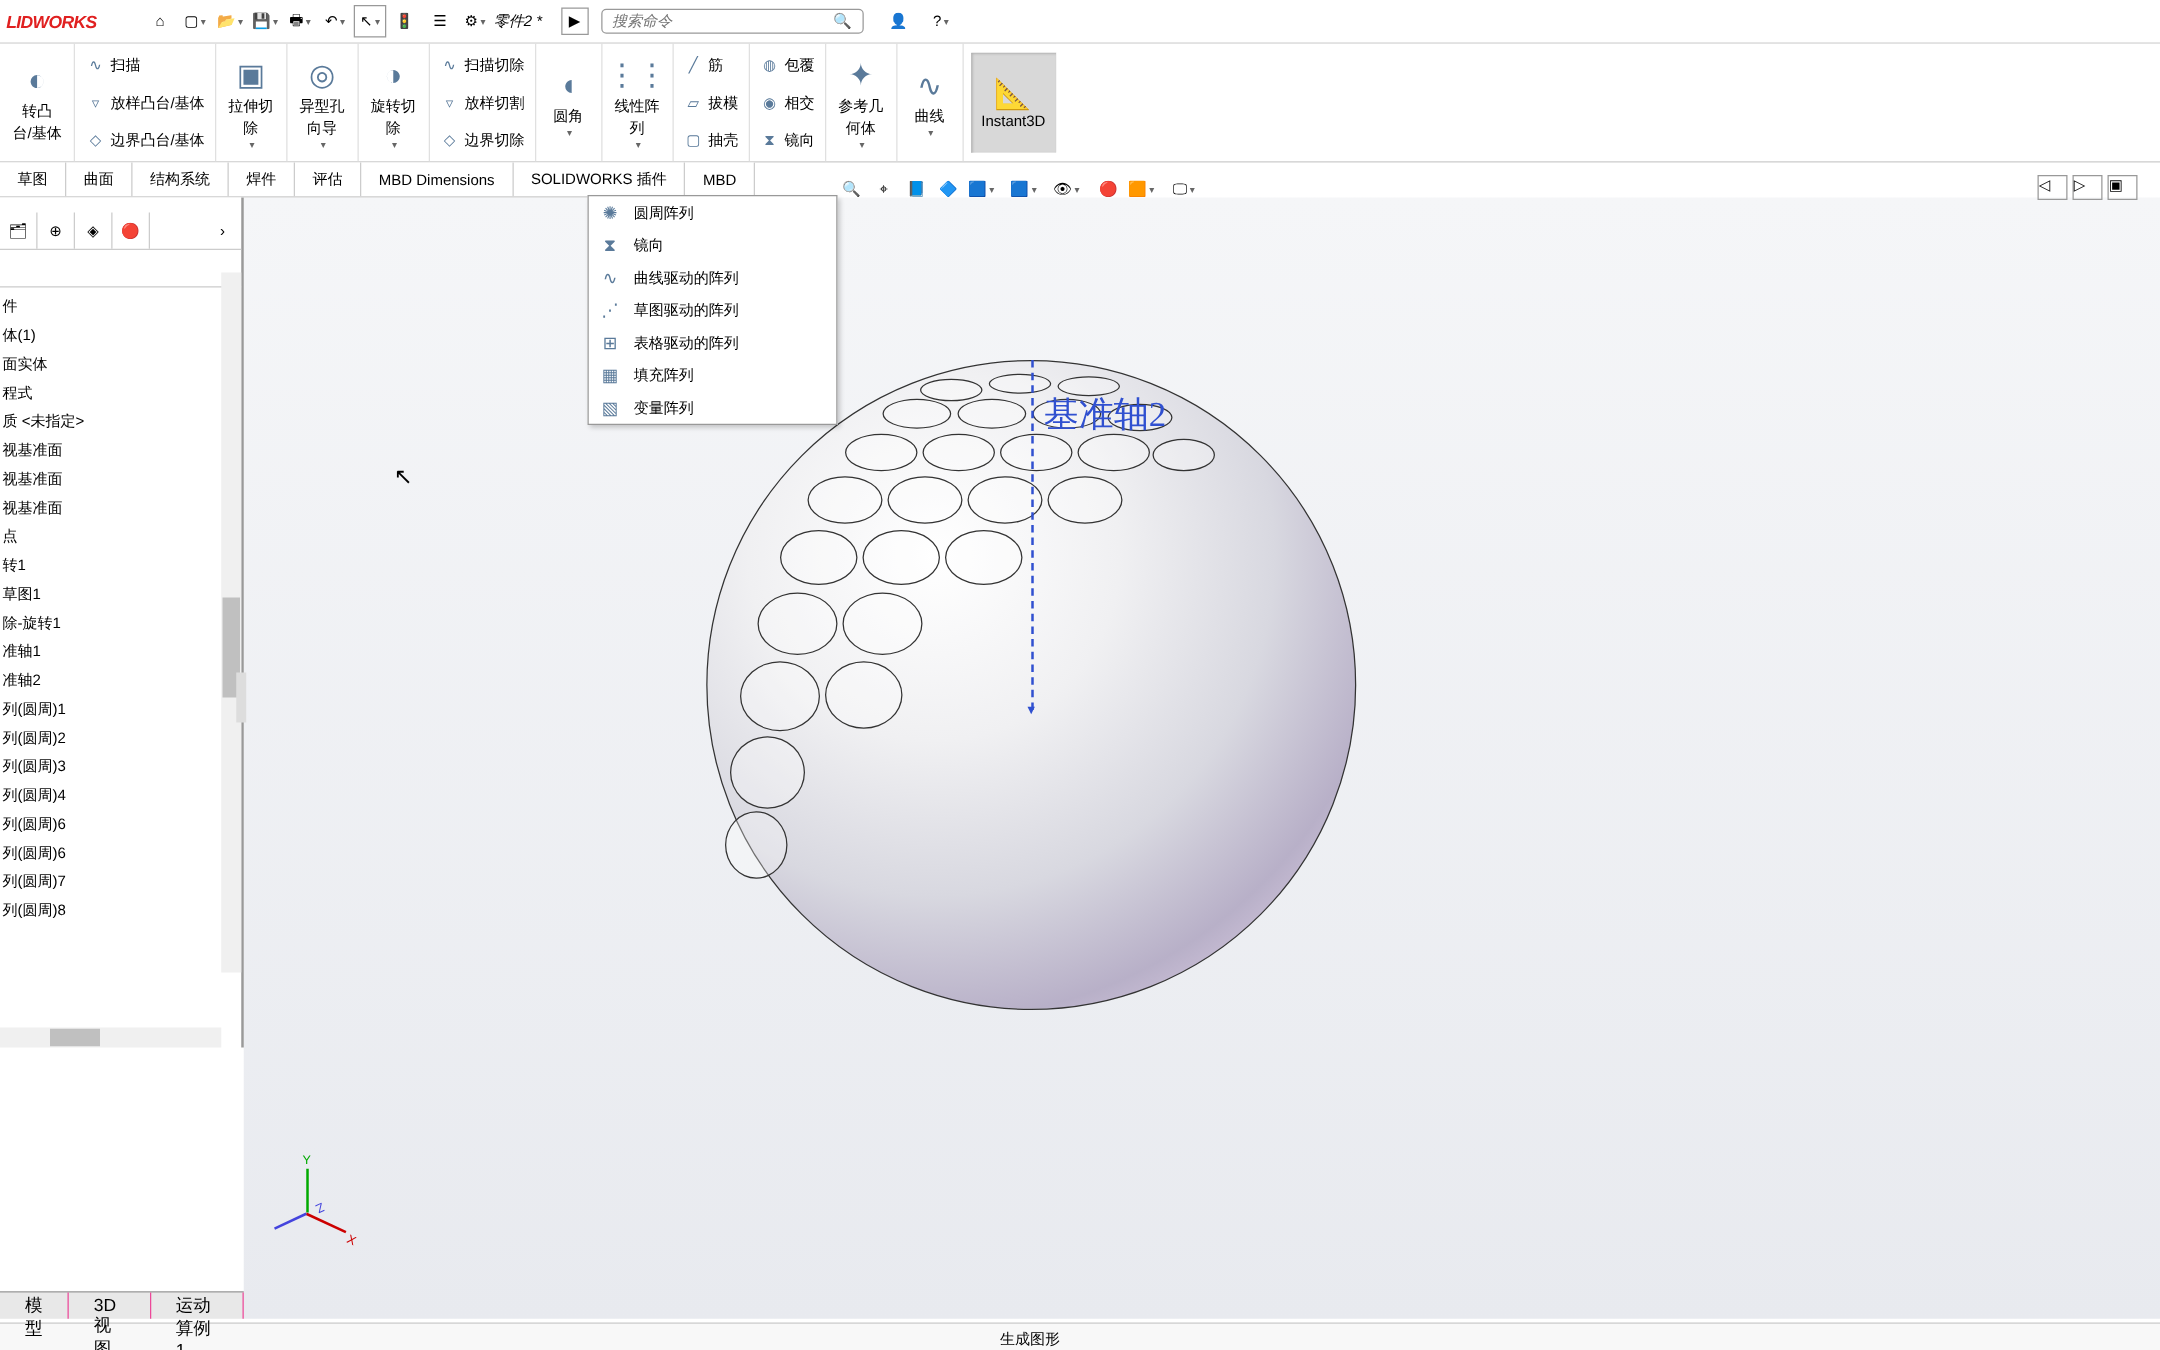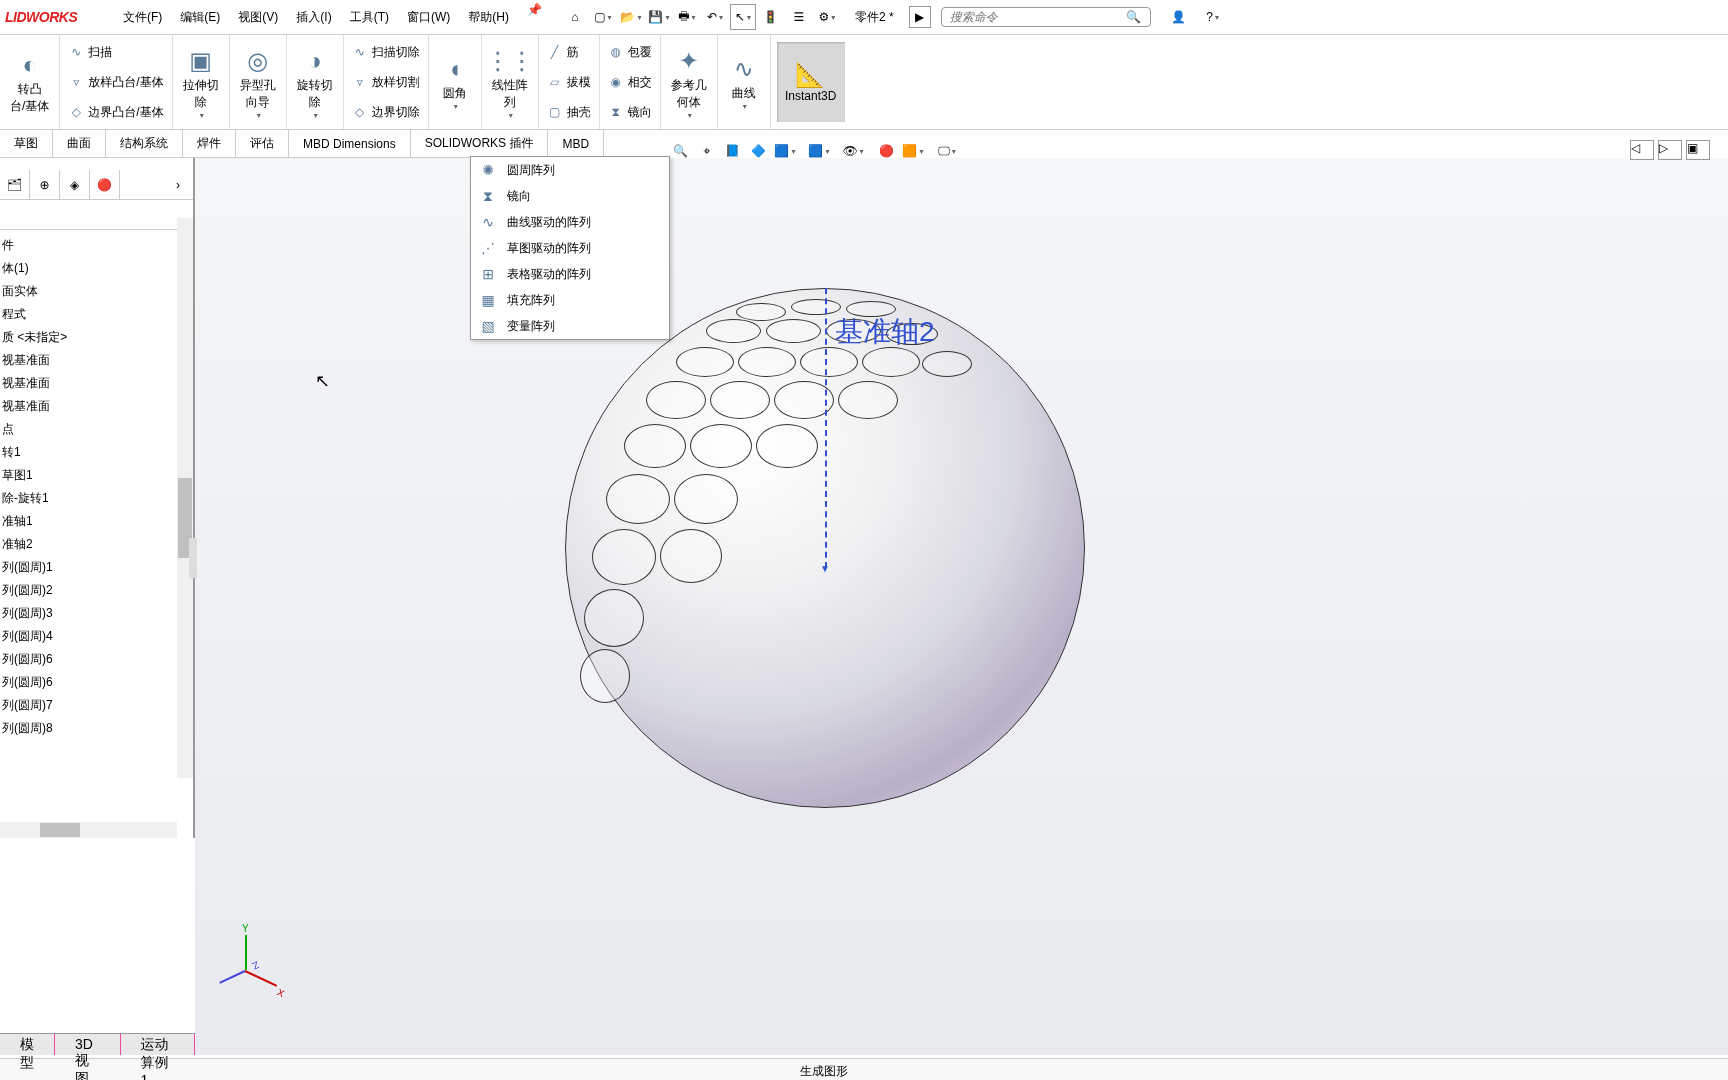--- a/index.html
+++ b/index.html
@@ -6,21 +6,21 @@
 body { width:1728px; height:1080px; background:#fff; overflow:hidden; position:relative; font-size:12px; }
 
 
 .topbar { height:35px; background:#fff; border-bottom:1px solid #ccc; display:flex; align-items:center; }
 .logo { width:95px; color:#e02020; font-weight:bold; font-style:italic; font-size:14px; padding-left:5px; letter-spacing:-0.5px; }
 .menu { display:flex; gap:2px; margin-left:20px; }
 .menu-item { padding:6px 8px; cursor:pointer; }
 .pin { margin-left:8px; color:#0078d4; }
 .top-icons { display:flex; align-items:center; gap:2px; margin-left:20px; }
 .top-icon { width:26px; height:26px; display:flex; align-items:center; justify-content:center; cursor:pointer; }
-.doc-name { margin-left:15px; margin-right:15px; }
+.doc-name { margin-left:2px; margin-right:15px;font-style:italic; }
 .search-box { display:flex; align-items:center; border:1px solid #999; border-radius:4px; padding:2px 8px; width:210px; margin-left:10px; }
 .search-box input { border:none; outline:none; flex:1; font-size:12px;font-style:italic; }
 .user-help { display:flex; gap:8px; margin-left:15px; }
 
 
 .ribbon { height:95px; background:#fff; border-bottom:1px solid #ccc; display:flex; }
 .ribbon-group { display:flex; flex-direction:column; justify-content:space-around; padding:2px 4px; border-right:1px solid #e0e0e0; }
 .ribbon-btn-lg { display:flex; flex-direction:column; align-items:center; padding:4px 6px; cursor:pointer; text-align:center; }
 .ribbon-btn-lg .ico { width:32px; height:32px; display:flex; align-items:center; justify-content:center; font-size:24px; color:#5a7a9a; }
 .ribbon-btn-sm { display:flex; align-items:center; padding:2px 4px; cursor:pointer; gap:4px; }
@@ -51,21 +51,21 @@
 .tree { padding:4px 0; overflow:auto; height:600px; }
 .tree-item { padding:3px 0 3px 2px; cursor:pointer; white-space:nowrap; overflow:hidden; }
 .scrollbar-v { position:absolute; right:0; top:60px; width:16px; height:560px; background:#f0f0f0; }
 .scrollbar-v .thumb { width:14px; background:#c0c0c0; margin:1px; }
 .scrollbar-h { position:absolute; bottom:0; left:0; right:16px; height:16px; background:#f0f0f0; }
 .scrollbar-h .thumb { height:14px; background:#c0c0c0; margin:1px; width:40px; margin-left:40px; }
 .splitter-handle { position:absolute; right:-4px; top:380px; width:8px; height:40px; background:#ddd; }
 
 
 .viewport { position:absolute; top:158px; left:195px; right:0; bottom:25px; background:linear-gradient(180deg,#f5f6f8 0%,#e8eaef 100%); overflow:hidden; }
-.axis-label { position:absolute; top:155px; left:640px; color:#3050d0; font-size:28px; font-weight:400; z-index:2; }
+.axis-label { position:absolute; top:155px; left:640px; color:#3050d0; font-size:28px; font-weight:400; z-index:2;font-family:Liberation Serif, serif; }
 .sphere { position:absolute; top:130px; left:370px; width:520px; height:520px; border-radius:50%; 
   background:radial-gradient(circle at 35% 30%, #ffffff 0%, #f0f0f2 30%, #d8d8e0 55%, #b8b0c8 75%, #e0d0e8 90%, #f0e8f0 100%);
   border:1px solid #333; }
 
 .dimple { position:absolute; border:1px solid #333; border-radius:50%; background:rgba(255,255,255,0.3); }
 .axis-line { position:absolute; top:130px; left:630px; width:0; height:280px; border-left:2px dashed #3050d0; z-index:2; }
 .axis-line::after { content:'▼'; position:absolute; bottom:-6px; left:-7px; color:#3050d0; font-size:10px; }
 .triad { position:absolute; bottom:50px; left:20px; width:70px; height:70px; }
 .triad .y { position:absolute; left:30px; top:0; width:2px; height:35px; background:#0a0; }
 .triad .y::before { content:'Y'; position:absolute; top:-12px; left:-3px; color:#0a0; font-size:10px; }
@@ -84,30 +84,20 @@
 .statusbar { position:absolute; bottom:0; left:0; right:0; height:22px; background:#f8f8f8; border-top:1px solid #ccc; display:flex; align-items:flex-end; }
 .status-text { margin-left:800px; }
 
 .drop-arrow { font-size:8px; color:#666; margin-left:2px; }
 </style>
 </head>
 <body>
 
 <div class="topbar">
   <div class="logo">LIDWORKS</div>
-  <div class="menu">
-    <div class="menu-item">文件(F)</div>
-    <div class="menu-item">编辑(E)</div>
-    <div class="menu-item">视图(V)</div>
-    <div class="menu-item">插入(I)</div>
-    <div class="menu-item">工具(T)</div>
-    <div class="menu-item">窗口(W)</div>
-    <div class="menu-item">帮助(H)</div>
-    <div class="pin">📌</div>
-  </div>
   <div class="top-icons">
     <div class="top-icon">⌂</div>
     <div class="top-icon">▢<span class="drop-arrow">▾</span></div>
     <div class="top-icon">📂<span class="drop-arrow">▾</span></div>
     <div class="top-icon">💾<span class="drop-arrow">▾</span></div>
     <div class="top-icon">🖶<span class="drop-arrow">▾</span></div>
     <div class="top-icon">↶<span class="drop-arrow">▾</span></div>
     <div class="top-icon" style="border:1px solid #999">↖<span class="drop-arrow">▾</span></div>
     <div class="top-icon">🚦</div>
     <div class="top-icon">☰</div>

